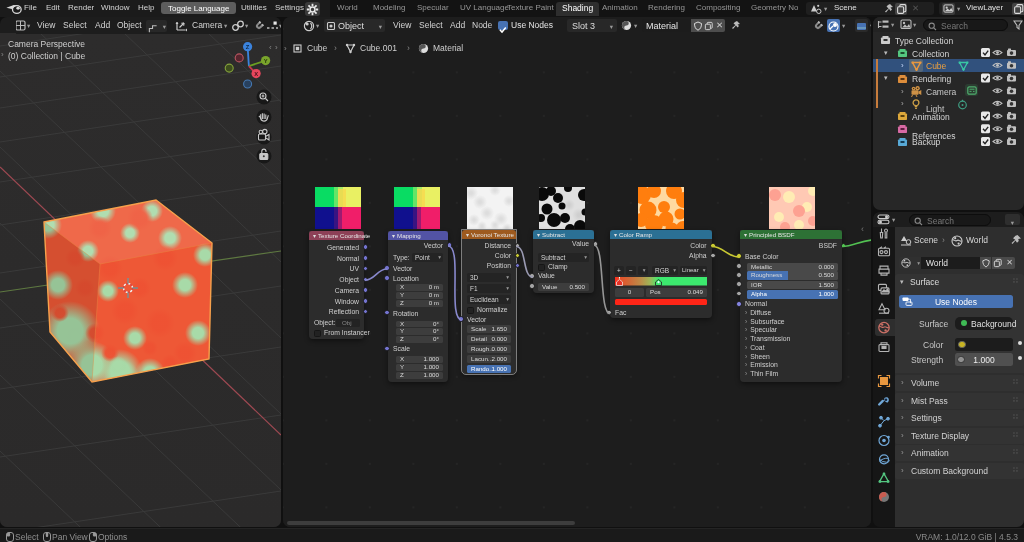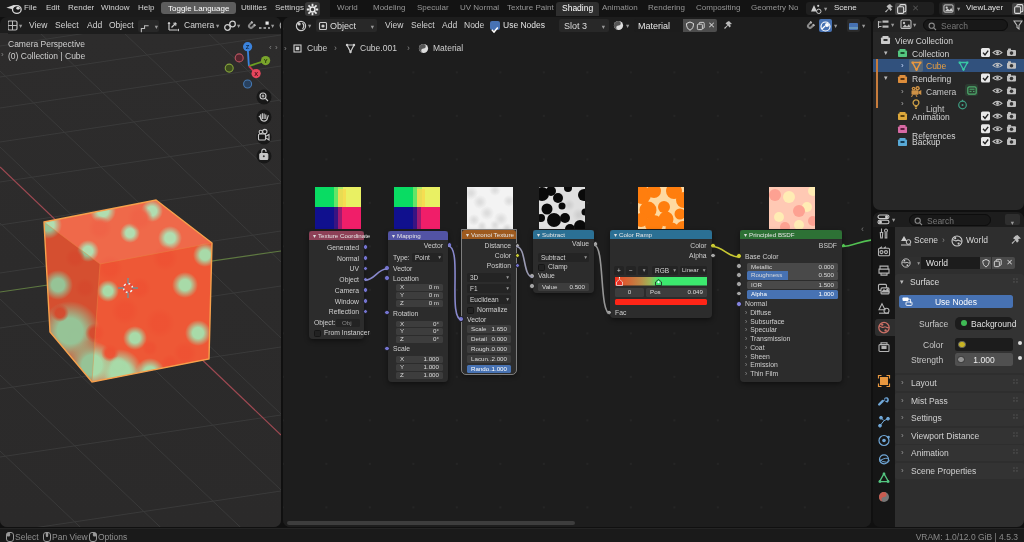--- a/index.html
+++ b/index.html
@@ -4,21 +4,21 @@
 html,body{width:1024px;height:542px;background:#101010;font-family:"Liberation Sans",sans-serif;overflow:hidden;}
 body{position:relative;color:#d0d0d0;}
 .abs{position:absolute;}
 #topbar{left:0;top:0;width:1024px;height:17px;background:#1b1b1b;font-size:8px;color:#d4d4d4;}
 #topbar .m{position:absolute;top:3px;}
 #statusbar{left:0;top:528px;width:1024px;height:14px;background:#1a1a1a;border-top:1px solid #242424;font-size:8.5px;color:#9a9a9a;}
 #viewport{left:0;top:17px;width:281px;height:510px;background:#1d1d1d;border-radius:7px;overflow:hidden;}
 #nodeed{left:283px;top:17px;width:588px;height:510px;background:#1d1d1d;border-radius:7px;overflow:hidden;}
 #outliner{left:873px;top:17px;width:151px;height:193px;background:#272727;border-radius:7px;overflow:hidden;}
 #props{left:873px;top:212px;width:151px;height:315px;background:#161616;border-radius:7px;overflow:hidden;}
-.hdr{position:absolute;left:8px;top:0;right:0;height:17px;background:#1d1d1d;}
+.hdr{position:absolute;left:16px;top:0;right:0;height:17px;background:#1d1d1d;}
 .menu{font-size:8.5px;color:#d4d4d4;position:absolute;top:3px;}
 .tab{color:#969696;font-size:8px;}
 .chev{color:#999;font-size:6.5px;}
 #canvas{position:absolute;left:0;top:0;width:588px;height:510px;background:#1d1d1d;background-image:radial-gradient(#252525 1px,transparent 1.3px);background-size:43.5px 43.5px;background-position:21.6px 33.6px;}
 .nd{position:absolute;background:rgba(44,44,44,0.97);border-radius:0 0 4px 4px;box-shadow:0 2px 5px rgba(0,0,0,0.45);font-size:6.8px;color:#cfcfcf;}
 .nh{position:absolute;left:0;right:0;top:0;height:9px;border-radius:3px 3px 0 0;font-size:6.2px;color:#e6e6e6;line-height:9px;white-space:nowrap;}
 .nh b{font-weight:normal;}
 .nh .c{font-size:6px;color:#ddd;margin:0 2px 0 4px;}
 .lout{position:absolute;right:5px;white-space:nowrap;}
 .lin{position:absolute;left:5px;white-space:nowrap;}
@@ -59,21 +59,21 @@
   <span class="abs" style="left:305px;top:1.5px;width:15px;height:14px;background:#3a3a3a;border-radius:3px"></span>
   <svg class="abs" style="left:306px;top:2.5px" width="13" height="13" viewBox="0 0 16 16">
       <circle cx="8" cy="8" r="3" fill="none" stroke="#e8e8e8" stroke-width="1.8"></circle>
       <g stroke="#e8e8e8" stroke-width="2.2">
         <path d="M8 1v3M8 12v3M1 8h3M12 8h3M3 3l2.2 2.2M10.8 10.8L13 13M13 3l-2.2 2.2M5.2 10.8L3 13"></path>
       </g>
     </svg>
   <span class="m tab" style="left:337px">World</span>
   <span class="m tab" style="left:373px">Modeling</span>
   <span class="m tab" style="left:417px">Specular</span>
-  <span class="m tab" style="left:460px">UV Normal</span>
+  <span class="m tab" style="left:460px">UV Language</span>
   <span class="m tab" style="left:507px">Texture Paint</span>
   <span class="abs" style="left:556px;top:2px;background:#2e2e2e;color:#fff;border-radius:3px 3px 0 0;padding:1px 6px 3px;font-size:8.5px">Shading</span>
   <span class="m tab" style="left:602px">Animation</span>
   <span class="m tab" style="left:648px">Rendering</span>
   <span class="m tab" style="left:696px">Compositing</span>
   <span class="m tab" style="left:751px">Geometry Nodes</span>
   <span class="abs" style="left:798px;top:0;width:226px;height:17px;background:#131313"></span>
   <span class="abs" style="left:806px;top:1.5px;width:128px;height:13.5px;background:#1f1f1f;border-radius:3px"></span>
   <svg class="abs" style="left:810px;top:3.5px" width="12" height="11" viewBox="0 0 12 11">
       <path d="M4 1 L7 7.5 H1 Z" fill="#ccc"></path>
@@ -728,21 +728,21 @@
       <path d="M1 1 h8 L6 5.5 V9 L4 7.5 V5.5 Z" fill="none" stroke="#bbb" stroke-width="1.1"></path>
     </svg>
   <div class="abs" style="left:0;top:42px;width:151px;height:13px;background:#31517d"></div>
   <div class="abs" style="left:2.5px;top:42px;width:2px;height:49px;background:#c77c3c"></div>
   <div class="abs" style="left:0;top:15px;width:151px;height:178px;font-size:8.5px;color:#c8c8c8">
     <svg class="abs" style="left:7px;top:3px" width="11" height="10" viewBox="0 0 11 10">
         <rect x="1" y="2.5" width="9" height="6.5" rx="0.8" fill="#ccc"></rect>
         <rect x="2.5" y="1" width="6" height="2" fill="#ccc"></rect>
         <rect x="3.5" y="4" width="4" height="2" fill="#333"></rect>
       </svg>
-    <span class="abs" style="left:22px;top:4px;color:#d5d5d5">View Collection</span>
+    <span class="abs" style="left:22px;top:4px;color:#d5d5d5">Type Collection</span>
     <span class="abs" style="left:11px;top:16.5px;color:#bbb;font-size:7px">▾</span>
     <svg class="abs" style="left:24px;top:16px" width="11" height="10" viewBox="0 0 11 10">
         <rect x="1" y="2.5" width="9" height="6.5" rx="0.8" fill="#54c680"></rect>
         <rect x="2.5" y="1" width="6" height="2" fill="#54c680"></rect>
         <rect x="3.5" y="4" width="4" height="2" fill="#1c4a2e"></rect>
       </svg>
     <span class="abs" style="left:39px;top:16.7px;color:#d5d5d5">Collection</span>
     <span class="abs" style="left:28px;top:29px;color:#cdf;font-size:8px">›</span>
     <span class="abs" style="left:36px;top:27px;width:14px;height:13px;background:#5a6b7a;border-radius:2px;opacity:0.85"></span>
       <svg class="abs" style="left:38px;top:28.5px" width="11" height="10" viewBox="0 0 11 10">
@@ -1006,46 +1006,46 @@
     <span class="abs" style="left:63px;top:113.5px;width:7.5px;height:7.5px;border-radius:50%;background:#c8b423;border:0.5px solid #666"></span>
     <span class="abs" style="left:123px;top:114px;width:4px;height:4px;border-radius:50%;background:#ddd"></span>
     <span class="abs" style="left:16px;top:128px">Strength</span>
     <div class="abs" style="left:60px;top:126px;width:58px;height:12.5px;background:#505050;border-radius:2.5px">
         <span class="abs" style="left:0;right:0;top:1.5px;text-align:center;color:#eee">1.000</span>
       </div>
     <span class="abs" style="left:62px;top:128.5px;width:7.5px;height:7.5px;border-radius:50%;background:#909090;border:0.5px solid #333"></span>
     <span class="abs" style="left:123px;top:129px;width:4px;height:4px;border-radius:50%;background:#ddd"></span>
     <div class="pnl" style="top:148px">
         <span class="pc">›</span>
-        <span class="pt">Layout</span>
+        <span class="pt">Volume</span>
         <span class="pd">⁞⁞</span>
       </div>
     <div class="pnl" style="top:165.5px">
         <span class="pc">›</span>
         <span class="pt">Mist Pass</span>
         <span class="pd">⁞⁞</span>
       </div>
     <div class="pnl" style="top:183px">
         <span class="pc">›</span>
         <span class="pt">Settings</span>
         <span class="pd">⁞⁞</span>
       </div>
     <div class="pnl" style="top:200.5px">
         <span class="pc">›</span>
-        <span class="pt">Viewport Distance</span>
+        <span class="pt">Texture Display</span>
         <span class="pd">⁞⁞</span>
       </div>
     <div class="pnl" style="top:218px">
         <span class="pc">›</span>
         <span class="pt">Animation</span>
         <span class="pd">⁞⁞</span>
       </div>
     <div class="pnl" style="top:235.5px">
         <span class="pc">›</span>
-        <span class="pt">Scene Properties</span>
+        <span class="pt">Custom Background</span>
         <span class="pd">⁞⁞</span>
       </div>
   </div>
 </div>
 <div id="statusbar" class="abs">
   <svg class="abs" style="left:6px;top:3px" width="8" height="10" viewBox="0 0 8 10">
       <rect x="0.5" y="0.5" width="7" height="9" rx="2.5" fill="none" stroke="#999" stroke-width="1"></rect>
       <rect x="0.5" y="0.5" width="3.7" height="4" rx="1.5" fill="#999"></rect>
     </svg>
   <span class="abs" style="left:15px;top:3px">Select</span>

